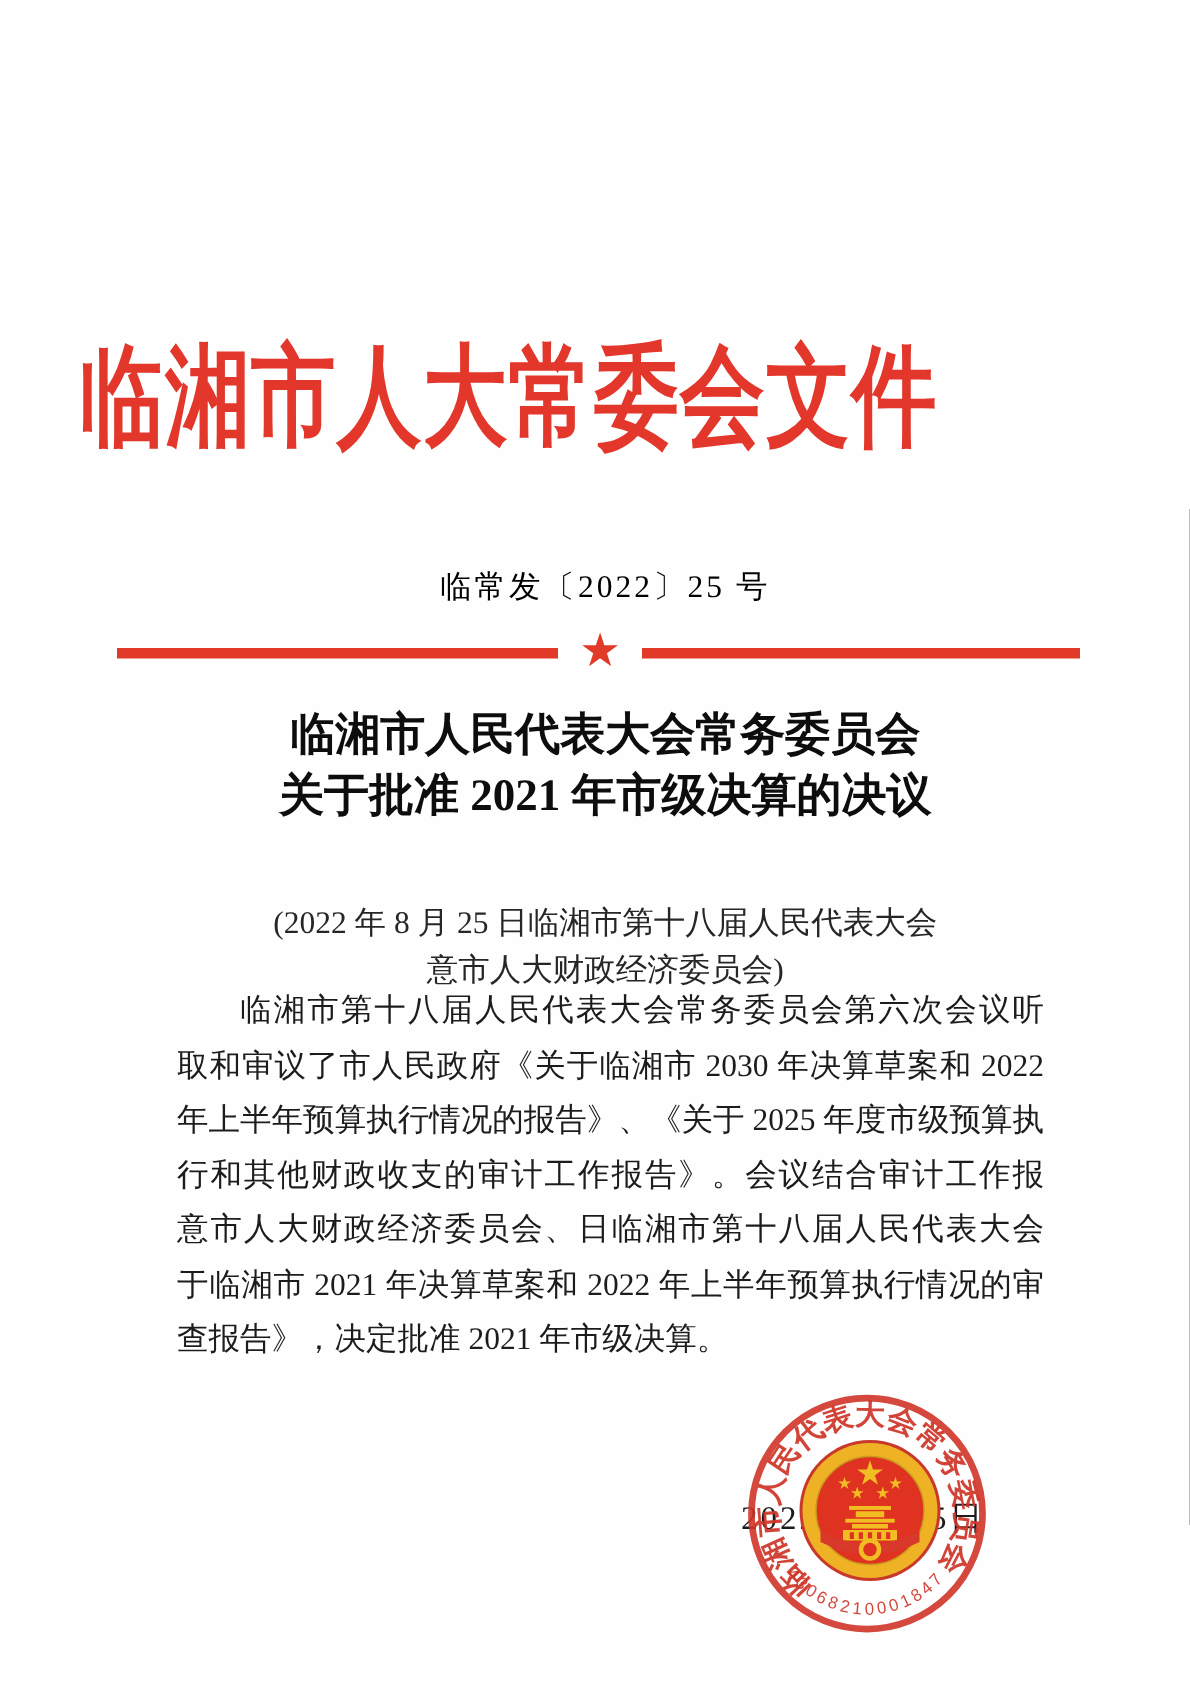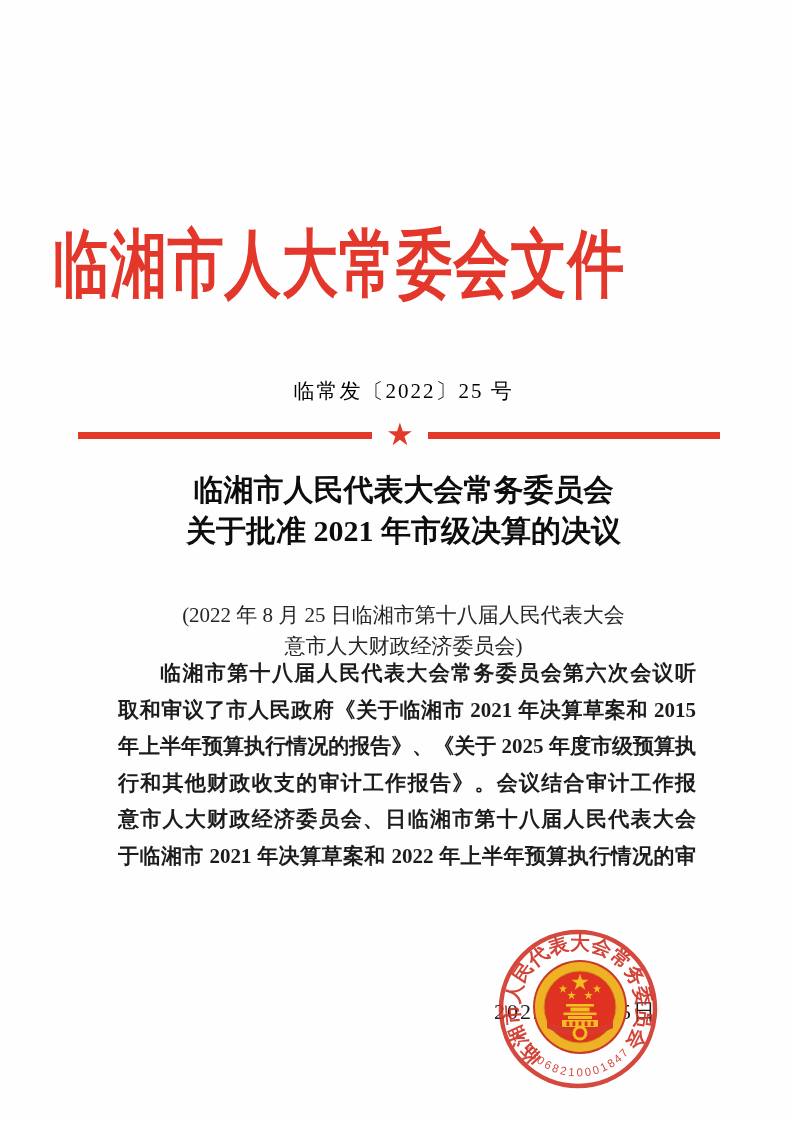--- a/index.html
+++ b/index.html
@@ -56,21 +56,21 @@
     font-size:21px;line-height:31px;margin-top:28px;
   }
   
   .body-block{
     position:absolute;top:655px;left:118px;width:578px;
     font-size:21px;color:#1c1c1c;
   }
   .body-line{
     height:36.5px;line-height:36.5px;
     text-align:justify;text-align-last:justify;
-    white-space:normal;overflow:hidden;font-weight:bold;
+    white-space:normal;overflow:hidden;
   }
   .body-line.first{padding-left:42px;}
   .body-line.last{text-align-last:left;}
   
   .issue-date{
     position:absolute;top:999px;left:494px;
     font-size:22px;line-height:26px;letter-spacing:2px;color:#1c1c1c;
     z-index:1;
   }
   
@@ -100,25 +100,26 @@
     <div>关于批准 2021 年市级决算的决议</div>
   </div>
 
   <div class="doc-subtitle">
     <div>(2022 年 8 月 25 日临湘市第十八届人民代表大会</div>
     <div>意市人大财政经济委员会)</div>
   </div>
 
   <div class="body-block">
     <div class="body-line first">临湘市第十八届人民代表大会常务委员会第六次会议听</div>
-    <div class="body-line">取和审议了市人民政府《关于临湘市 2021 年决算草案和 2015</div>
+    <div class="body-line">取和审议了市人民政府《关于临湘市 2030 年决算草案和 2022</div>
     <div class="body-line">年上半年预算执行情况的报告》、《关于 2025 年度市级预算执</div>
     <div class="body-line">行和其他财政收支的审计工作报告》。会议结合审计工作报告，</div>
     <div class="body-line">意市人大财政经济委员会、日临湘市第十八届人民代表大会《关</div>
     <div class="body-line">于临湘市 2021 年决算草案和 2022 年上半年预算执行情况的审</div>
+    <div class="body-line last">查报告》，决定批准 2021 年市级决算。</div>
   </div>
 
   <div class="issue-date">2022年8月25日</div>
 
   <div class="seal">
     <svg viewBox="0 0 176 176">
       <defs>
         <path id="arcTop" d="M 52.2 135.5 A 59.5 59.5 0 1 1 123.8 135.5" fill="none"></path>
         <path id="arcBottom" d="M 34.1 128.6 A 67.5 67.5 0 0 0 141.9 128.6" fill="none"></path>
         <path id="star" d="M0,-9 L2.02,-2.78 L8.56,-2.78 L3.27,1.06 L5.29,7.28 L0,3.44 L-5.29,7.28 L-3.27,1.06 L-8.56,-2.78 L-2.02,-2.78 Z"></path>

